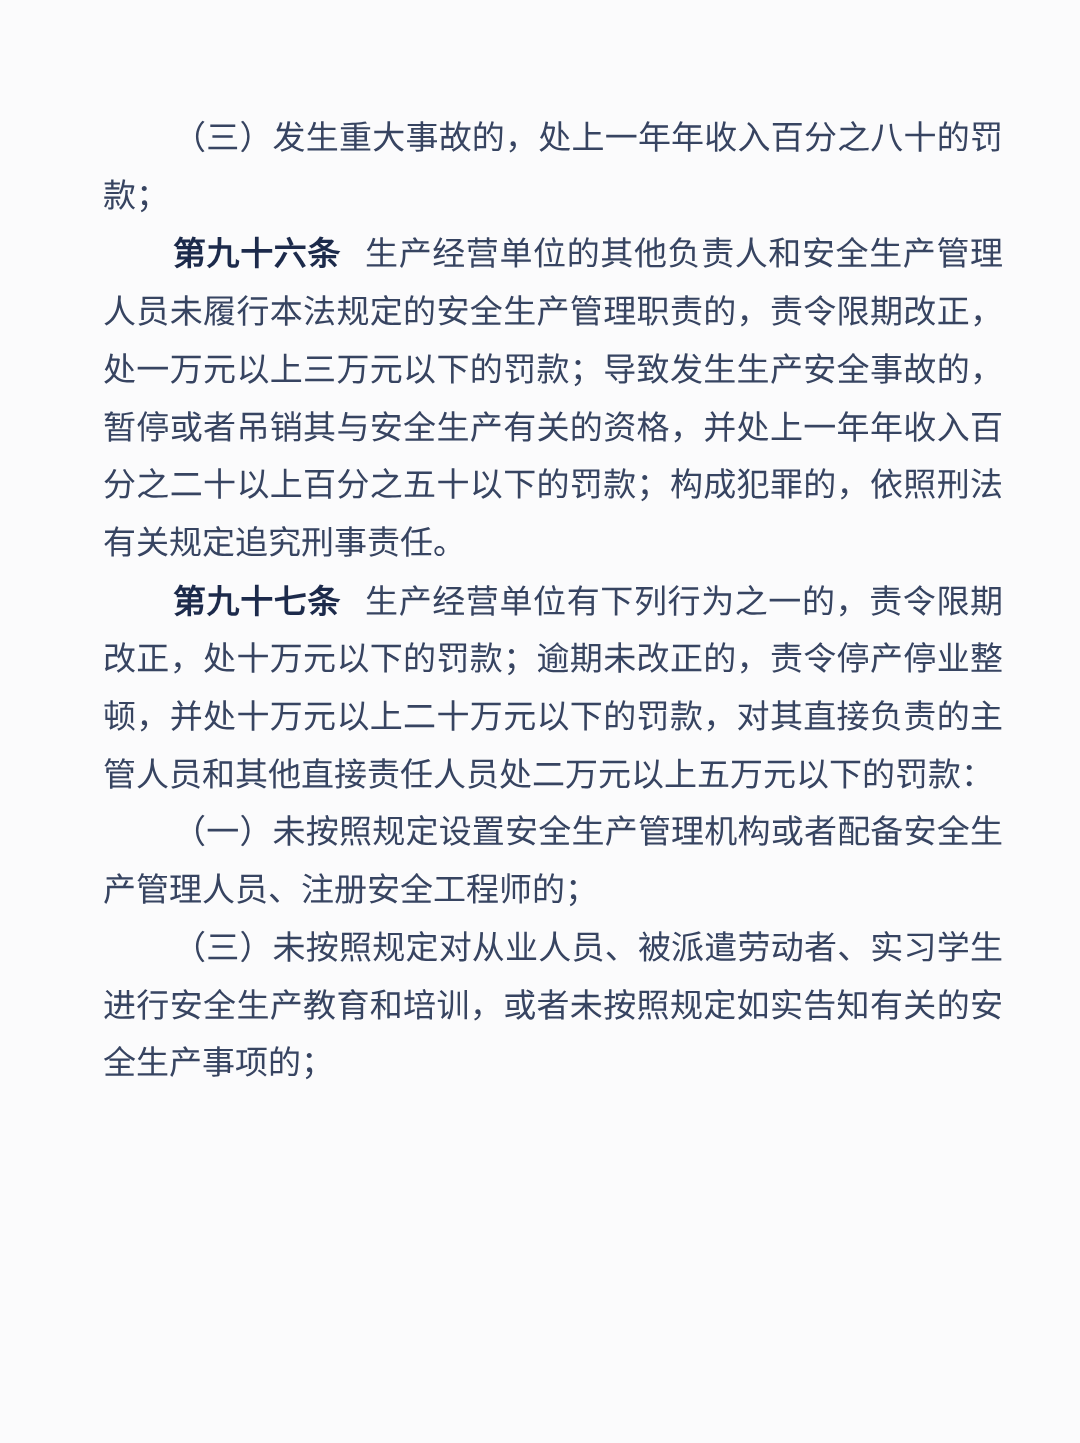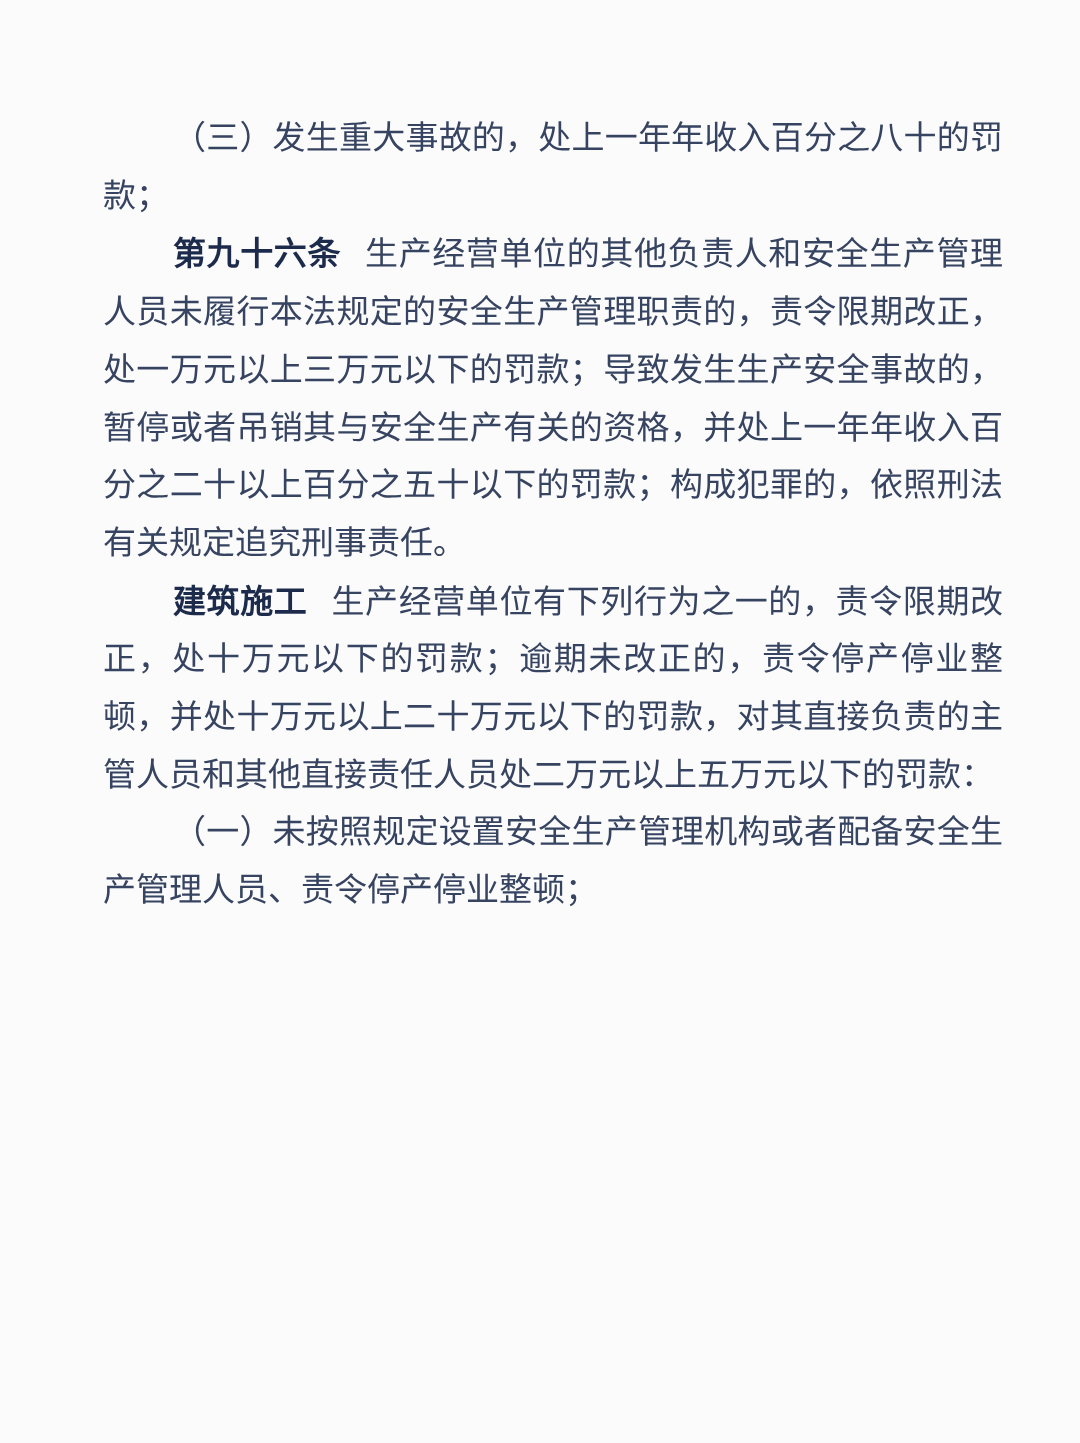--- a/index.html
+++ b/index.html
@@ -49,23 +49,26 @@
     <p class="para">
       <span class="para-text">（三）发生重大事故的，处上一年年收入百分之八十的罚款；</span>
     </p>
 
 
     <p class="para">
       <b class="article-no">第九十六条</b><span class="para-text">生产经营单位的其他负责人和安全生产管理人员未履行本法规定的安全生产管理职责的，责令限期改正，处一万元以上三万元以下的罚款；导致发生生产安全事故的，暂停或者吊销其与安全生产有关的资格，并处上一年年收入百分之二十以上百分之五十以下的罚款；构成犯罪的，依照刑法有关规定追究刑事责任。</span>
     </p>
 
     <p class="para">
-      <b class="article-no">建筑施工</b><span class="para-text">生产经营单位有下列行为之一的，责令限期改正，处十万元以下的罚款；逾期未改正的，责令停产停业整顿，并处十万元以上二十万元以下的罚款，对其直接负责的主管人员和其他直接责任人员处二万元以上五万元以下的罚款：</span>
+      <b class="article-no">第九十七条</b><span class="para-text">生产经营单位有下列行为之一的，责令限期改正，处十万元以下的罚款；逾期未改正的，责令停产停业整顿，并处十万元以上二十万元以下的罚款，对其直接负责的主管人员和其他直接责任人员处二万元以上五万元以下的罚款：</span>
     </p>
 
     <p class="para">
-      <span class="para-text">（一）未按照规定设置安全生产管理机构或者配备安全生产管理人员、责令停产停业整顿；</span>
+      <span class="para-text">（一）未按照规定设置安全生产管理机构或者配备安全生产管理人员、注册安全工程师的；</span>
     </p>
 
 
+    <p class="para">
+      <span class="para-text">（三）未按照规定对从业人员、被派遣劳动者、实习学生进行安全生产教育和培训，或者未按照规定如实告知有关的安全生产事项的；</span>
+    </p>
 
   </div>
 </div>
 
 </body></html>

